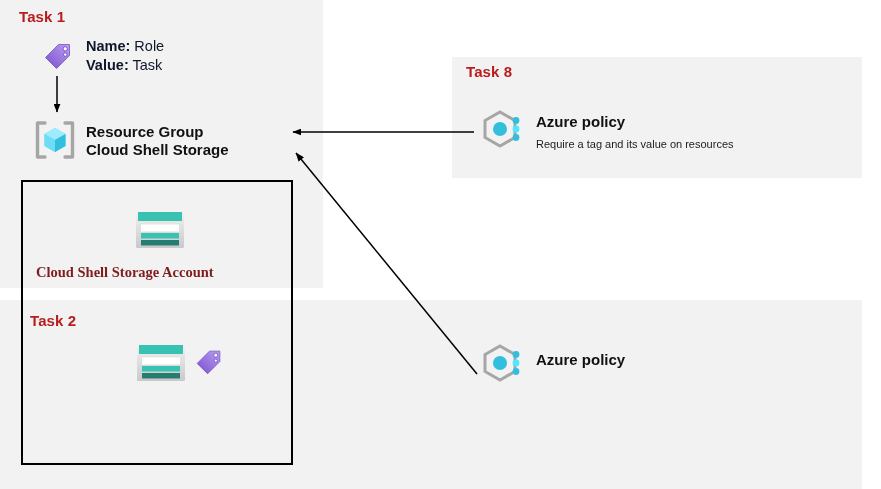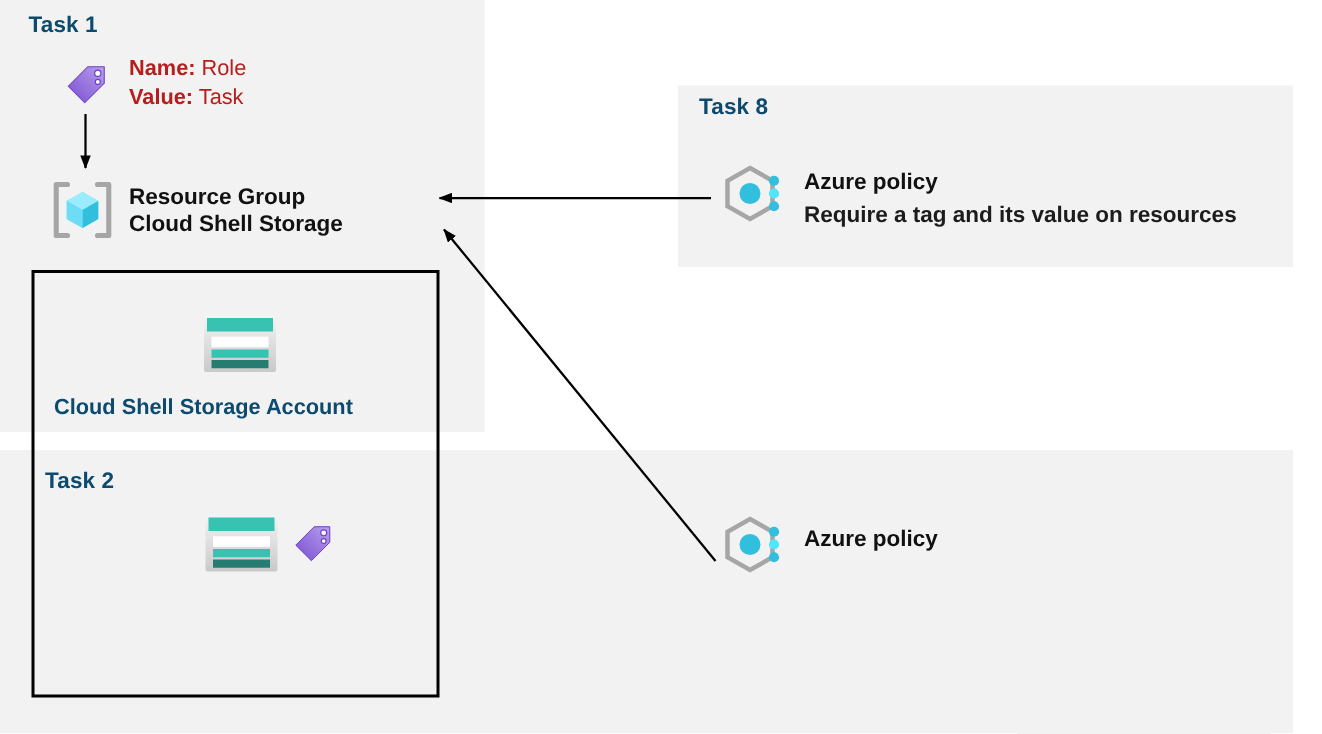--- a/index.html
+++ b/index.html
@@ -20,61 +20,61 @@
     position:absolute;
     border:2px solid #000000;
     box-sizing:border-box;
     background:transparent;
   }
   #rg-box{left:21px;top:180px;width:272px;height:285px;}
 
   
   .task-label{
     position:absolute;
-    color:#0c4a6e;
+    color:#b91c1c;
     font-weight:bold;
     font-size:15px;
     letter-spacing:.1px;
     white-space:nowrap;
   }
   #task1-label{left:19px;top:8px;}
   #task2-label{left:466px;top:63px;}
   #task3-label{left:30px;top:312px;}
 
   
   .hdr{
     position:absolute;
-    color:#0c4a6e;
+    color:#7f1d1d;
     font-weight:bold;
     font-size:14.5px;
     line-height:17px;
     white-space:nowrap;
+    font-family:Liberation Serif, serif;
   }
   .kv{
     position:absolute;
-    color:#b91c1c;
+    color:#0f172a;
     font-size:14.5px;
     line-height:19px;
     white-space:nowrap;
   }
   .kv b{font-weight:bold;}
 
   .node-title{
     position:absolute;
     color:#111111;
     font-weight:bold;
     font-size:15px;
     line-height:18px;
   }
   .node-sub{
     position:absolute;
     color:#1c1c1c;
-    font-size:15px;
+    font-size:11px;
     line-height:18px;
-    font-weight:bold;
   }
 
   
   .icon{position:absolute;}
 
   
   .tag-ico svg{display:block;}
 
   
   .rg-ico svg{display:block;}

